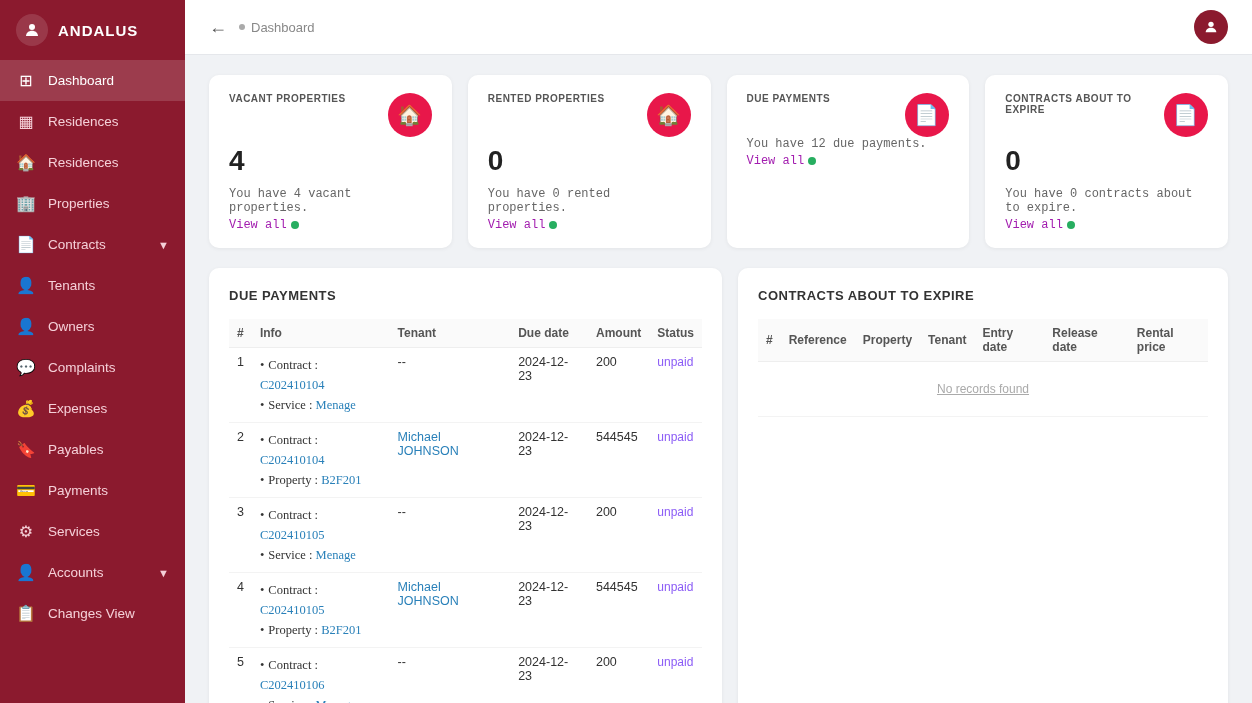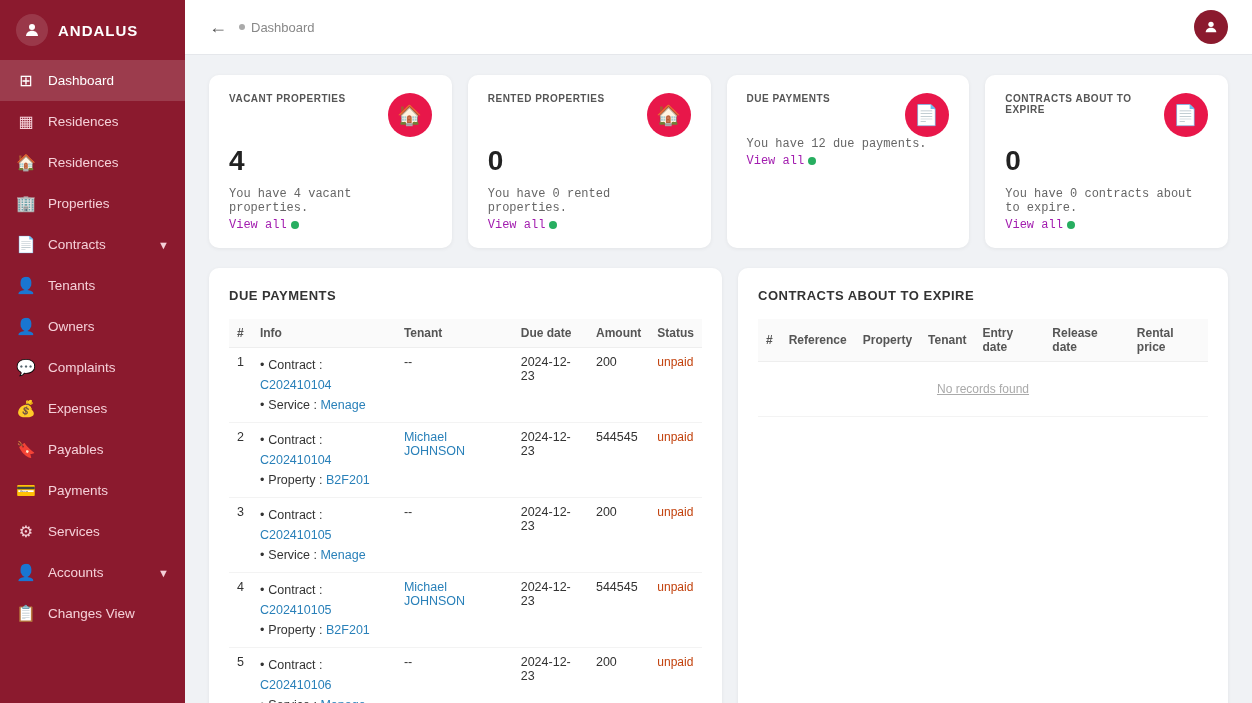--- a/index.html
+++ b/index.html
@@ -173,23 +173,23 @@
       background: #fafafa;
     }
     .data-table td {
       padding: 7px 8px;
       border-bottom: 1px solid #f3f3f3;
       color: #333;
       vertical-align: top;
     }
     .data-table tr:last-child td { border-bottom: none; }
     .data-table a { color: #2980b9; text-decoration: none; }
-    .info-line { line-height: 1.6; }
+    .info-line { line-height: 1.6; font-family: Liberation Serif, serif; }
     .bullet { margin-right: 4px; }
-    .status-unpaid { color: #c2410c; font-size: 12px; text-align: right; }
+    .status-unpaid { color: #8b5cf6; font-size: 12px; text-align: right; }
 
     
     .contracts-table { width: 100%; border-collapse: collapse; font-size: 12px; }
     .contracts-table th {
       text-align: left;
       padding: 7px 8px;
       color: #555;
       font-weight: 600;
       font-size: 12px;
       border-bottom: 1px solid #eee;

